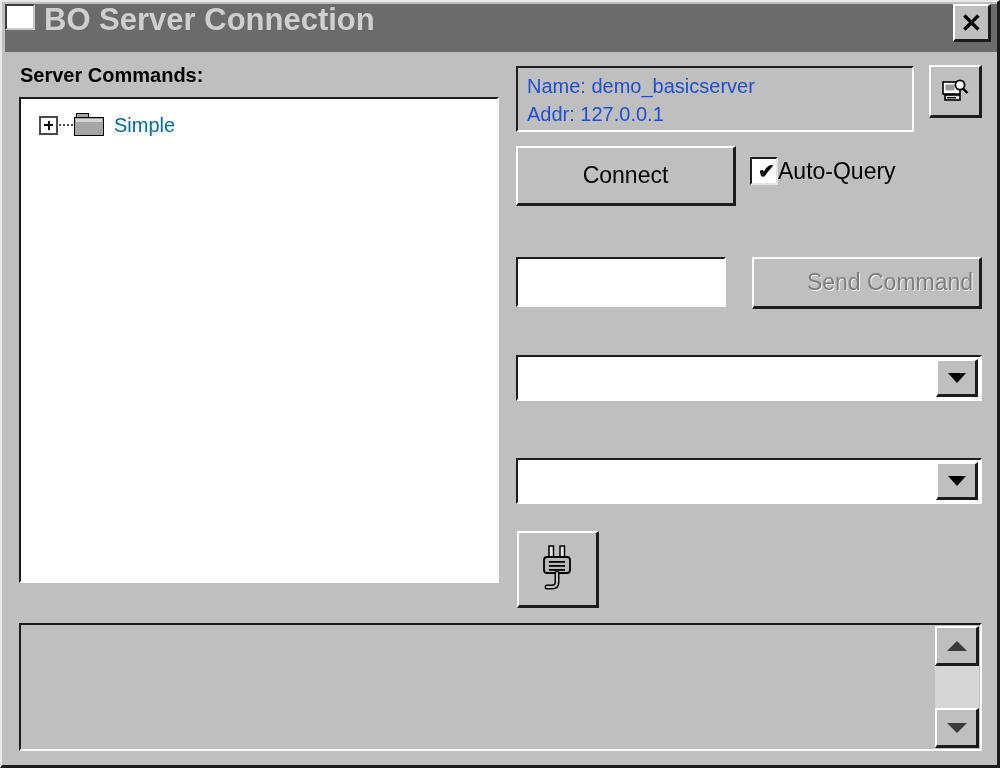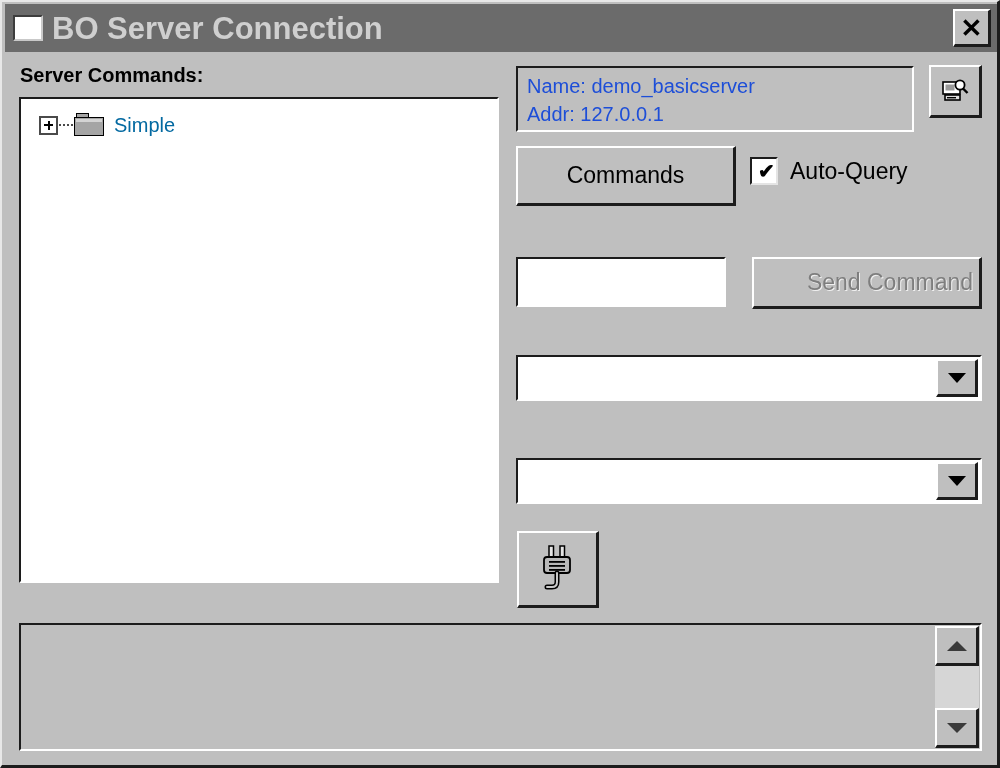--- a/index.html
+++ b/index.html
@@ -27,22 +27,21 @@
 
   
   .titlebar {
     position: absolute;
     left: 3px;
     top: 2px;
     width: 992px;
     height: 48px;
     background: #6b6b6b;
     display: flex;
-    align-items: center;
-    padding: 0 4px 0 8px;
+    padding: 0 4px 0 0;
     box-sizing: border-box;
   }
   .title-icon {
     width: 30px;
     height: 26px;
     background: #ffffff;
     border-top: 2px solid #3d3d3d;
     border-left: 2px solid #3d3d3d;
     border-right: 2px solid #c9c9c9;
     border-bottom: 2px solid #c9c9c9;
@@ -259,21 +258,20 @@
   .checkbox .tick {
     position: absolute;
     left: 6px;
     top: 1px;
     font-size: 20px;
     font-weight: bold;
     color: #000000;
     line-height: 22px;
   }
   .autoquery-label {
-    margin-left: 12px;
     font-size: 23px;
     color: #000000;
     white-space: nowrap;
   }
 
   .command-input {
     position: absolute;
     left: 514px;
     top: 255px;
     width: 210px;
@@ -462,21 +460,21 @@
         <rect x="5.5" y="8.5" width="9" height="6" fill="#9a9a9a"></rect>
         <rect x="5" y="19" width="15" height="5" fill="#e0e0e0" stroke="#000000" stroke-width="1.6"></rect>
         <rect x="7" y="21" width="9" height="1.4" fill="#000000"></rect>
         <circle cx="20" cy="9" r="4.6" fill="#ffffff" stroke="#000000" stroke-width="1.8"></circle>
         <line x1="23" y1="12.5" x2="27.5" y2="17" stroke="#000000" stroke-width="2.4"></line>
       </svg>
     </span>
   </div>
 
   <div class="connect-button raised">
-    <span class="lbl">Commands</span>
+    <span class="lbl">Connect</span>
   </div>
 
   <div class="autoquery-row">
     <div class="checkbox">
       <span class="tick">✔</span>
     </div>
     <span class="autoquery-label">Auto-Query</span>
   </div>
 
   <div class="command-input sunken"></div>

